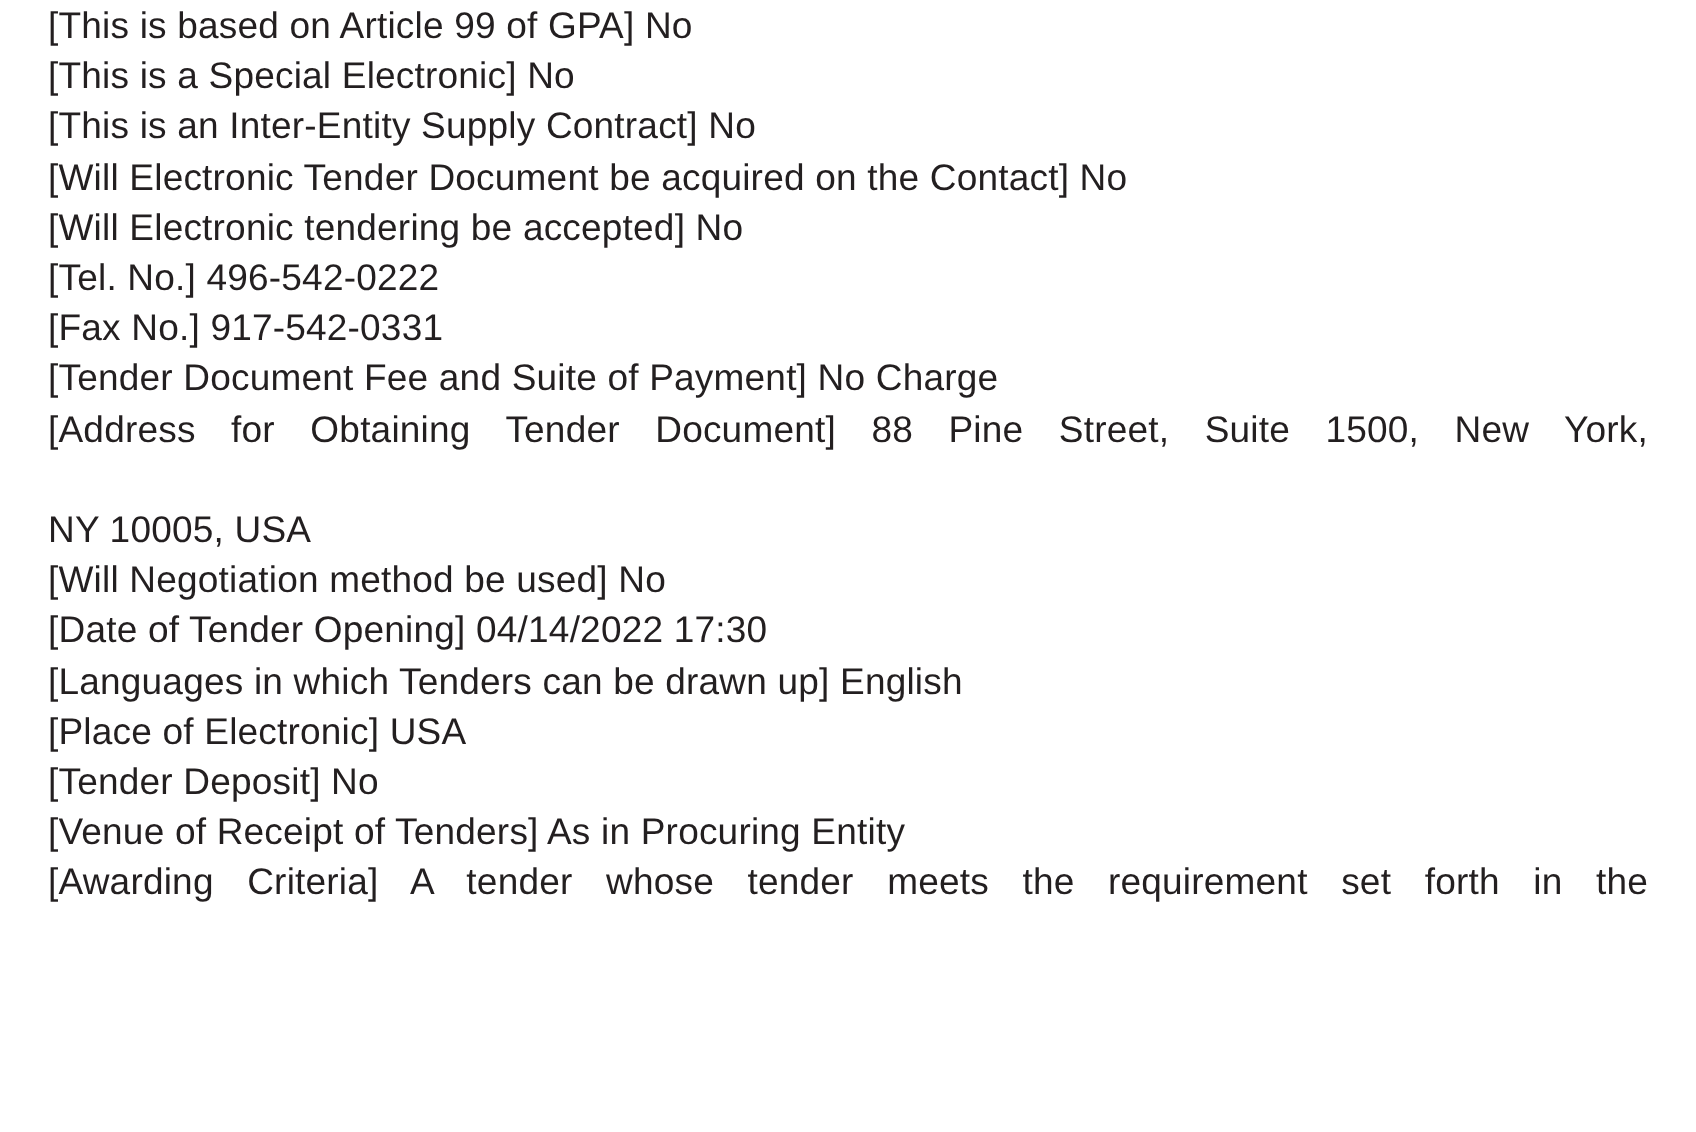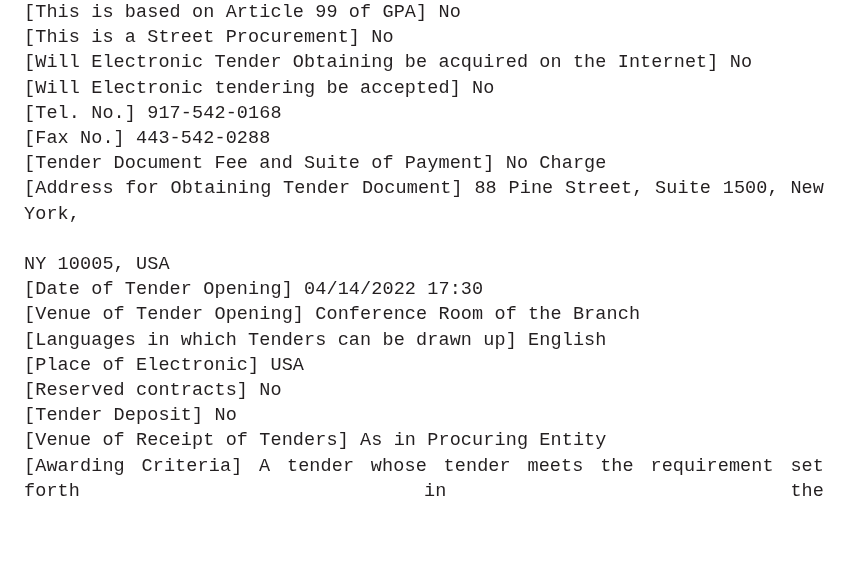--- a/index.html
+++ b/index.html
@@ -6,21 +6,21 @@
     margin: 0;
     padding: 0;
     background: #ffffff;
   }
   .page {
     position: relative;
     width: 848px;
     height: 566px;
     background: #ffffff;
     overflow: hidden;
-    font-family: Liberation Mono, monospace;
+    font-family: Liberation Sans, sans-serif;
     color: #231f20;
   }
   .doc-body {
     position: absolute;
     left: 24px;
     top: 0px;
     width: 800px;
     font-size: 18.5px;
     line-height: 25.2px;
     text-align: justify;
@@ -49,35 +49,35 @@
     background: #ffffff;
   }
 </style>
 </head>
 <body>
 
 <div class="page">
   <div class="doc-body">
 
     <p class="line">[This is based on Article 99 of GPA] No</p>
-    <p class="line">[This is a Street Procurement] No</p>
-    <p class="line">[Will Electronic Tender Obtaining be acquired on the Internet] No</p>
+    <p class="line">[This is a Special Electronic] No</p>
+    <p class="line">[This is an Inter-Entity Supply Contract] No</p>
+    <p class="line">[Will Electronic Tender Document be acquired on the Contact] No</p>
     <p class="line">[Will Electronic tendering be accepted] No</p>
-    <p class="line">[Tel. No.] 917-542-0168</p>
-    <p class="line">[Fax No.] 443-542-0288</p>
+    <p class="line">[Tel. No.] 496-542-0222</p>
+    <p class="line">[Fax No.] 917-542-0331</p>
     <p class="line">[Tender Document Fee and Suite of Payment] No Charge</p>
 
     <p class="line justified">[Address for Obtaining Tender Document] 88 Pine Street, Suite 1500, New York,</p>
     <p class="line">NY 10005, USA</p>
 
+    <p class="line">[Will Negotiation method be used] No</p>
     <p class="line">[Date of Tender Opening] 04/14/2022 17:30</p>
-    <p class="line">[Venue of Tender Opening] Conference Room of the Branch</p>
     <p class="line">[Languages in which Tenders can be drawn up] English</p>
     <p class="line">[Place of Electronic] USA</p>
-    <p class="line">[Reserved contracts] No</p>
     <p class="line">[Tender Deposit] No</p>
     <p class="line">[Venue of Receipt of Tenders] As in Procuring Entity</p>
 
     <p class="line justified">[Awarding Criteria] A tender whose tender meets the requirement set forth in the</p>
 
   </div>
   <div class="fade-bottom"></div>
 </div>
 
 </body></html>

